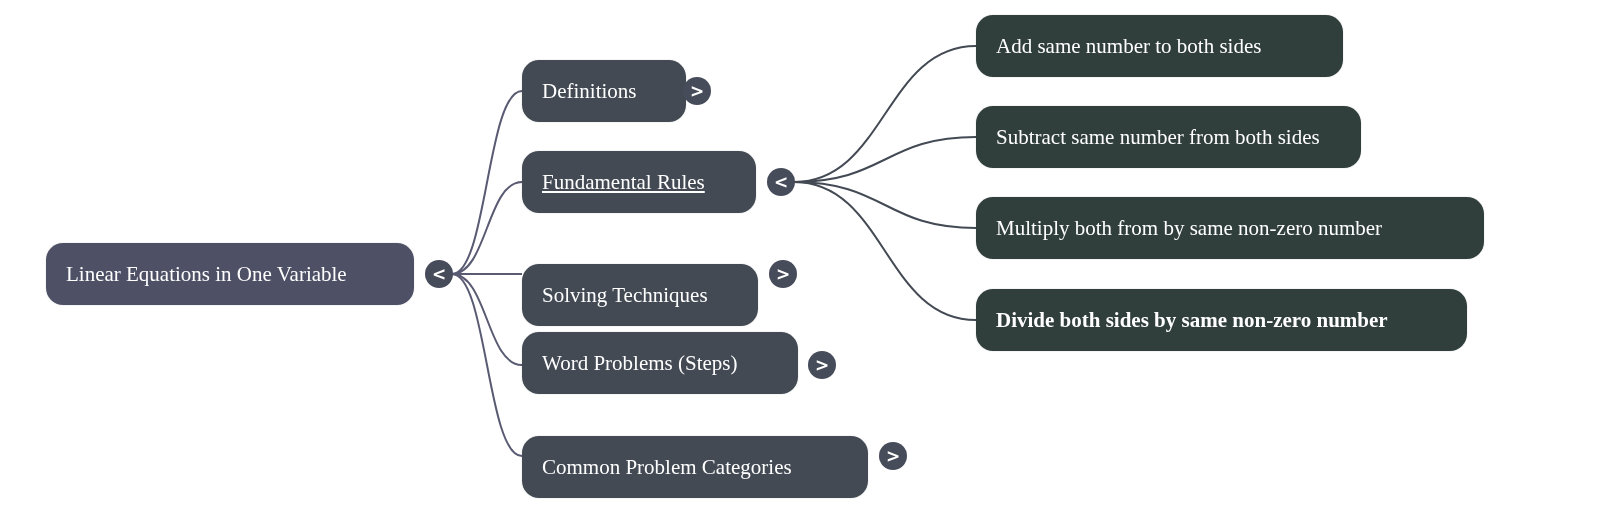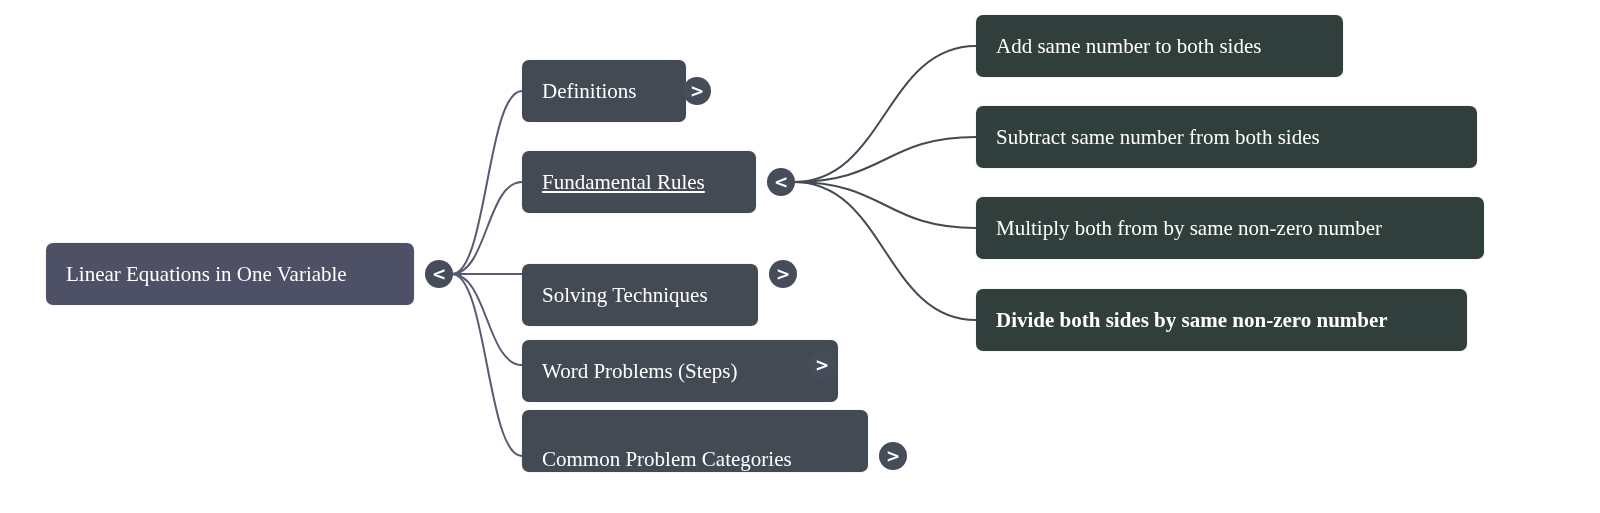--- a/index.html
+++ b/index.html
@@ -1,20 +1,20 @@
 <!DOCTYPE html>
 <html><head>
 <meta charset="utf-8">
 <style>
   html, body { margin:0; padding:0; background:#ffffff; }
   body { width:1600px; height:513px; position:relative; overflow:hidden;
          font-family:"Liberation Serif", "DejaVu Serif", serif; }
   svg.edges { position:absolute; left:0; top:0; width:1600px; height:513px; pointer-events:none; }
   svg.edges path { fill:none; stroke-width:2; }
-  .node { position:absolute; height:62px; border-radius:7px; color:#ffffff; font-size:21px;
+  .node { position:absolute; height:62px; border-radius:17px; color:#ffffff; font-size:21px;
           display:flex; align-items:center; padding-left:20px; box-sizing:border-box;
           box-shadow:0 0 0 1px rgba(0,0,0,0.04); cursor:pointer; white-space:nowrap; }
   .root { background:#4e5066; }
   .lvl1 { background:#434a54; }
   .lvl2 { background:#313f3c; }
   .toggle { position:absolute; width:28px; height:28px; border-radius:50%; background:#474c5b;
             color:#fff; font-family:"DejaVu Sans", sans-serif; font-size:17px; font-weight:bold;
             display:flex; align-items:center; justify-content:center; cursor:pointer; line-height:1; }
 </style>
 </head>
@@ -49,34 +49,34 @@
 <div class="node lvl1" style="left:522px;top:151px;width:234px;text-decoration:underline;">
   <span>Fundamental Rules</span>
 </div>
 <div class="toggle" style="left:767px;top:168px;">&lt;</div>
 
 <div class="node lvl1" style="left:522px;top:243px;width:236px;margin-top:21px;">
   <span>Solving Techniques</span>
 </div>
 <div class="toggle" style="left:769px;top:260px;">&gt;</div>
 
-<div class="node lvl1" style="left:522px;top:340px;width:316px;">
+<div class="node lvl1" style="left:522px;top:332px;width:276px;">
   <span>Word Problems (Steps)</span>
 </div>
 <div class="toggle" style="left:808px;top:351px;">&gt;</div>
 
-<div class="node lvl1" style="left:522px;top:410px;width:346px;align-items:flex-end;">
+<div class="node lvl1" style="left:522px;top:436px;width:346px;">
   <span>Common Problem Categories</span>
 </div>
 <div class="toggle" style="left:879px;top:442px;">&gt;</div>
 
 <div class="node lvl2" style="left:976px;top:15px;width:367px;">
   <span>Add same number to both sides</span>
 </div>
-<div class="node lvl2" style="left:976px;top:106px;width:501px;align-items:center;">
+<div class="node lvl2" style="left:976px;top:106px;width:385px;align-items:center;">
   <span>Subtract same number from both sides</span>
 </div>
 <div class="node lvl2" style="left:976px;top:197px;width:508px;">
   <span>Multiply both from by same non-zero number</span>
 </div>
 <div class="node lvl2" style="left:976px;top:289px;width:491px;font-weight:bold;">
   <span>Divide both sides by same non-zero number</span>
 </div>
 
 </body></html>

